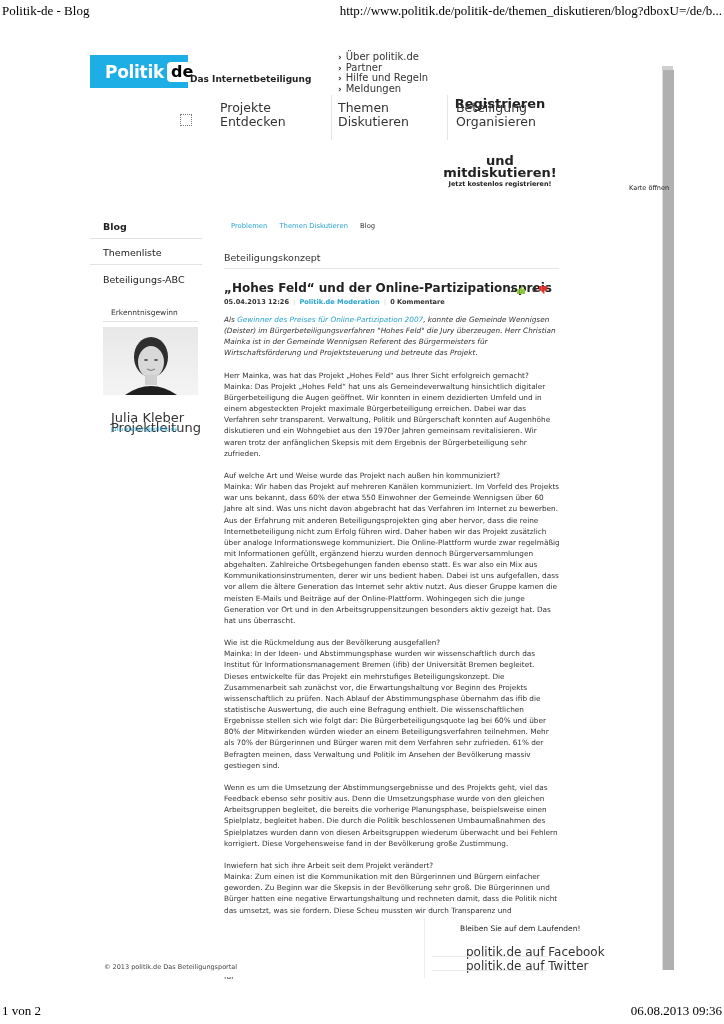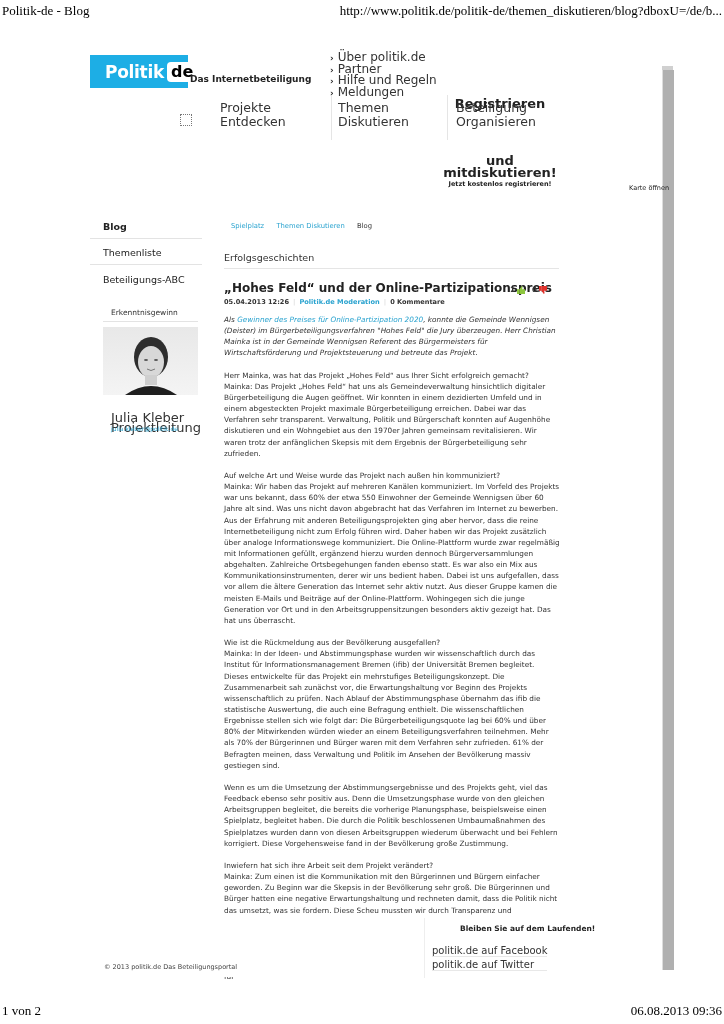--- a/index.html
+++ b/index.html
@@ -4,21 +4,21 @@
 <style>
   html, body { margin:0; padding:0; }
   body { width:724px; height:1024px; position:relative; background:#fff; overflow:hidden;
          font-family:"DejaVu Sans", sans-serif; color:#333; }
   .abs { position:absolute; }
   .print-hdr { font-family:"Liberation Serif", serif; font-size:13px; color:#000; white-space:nowrap; }
   .logo-box { left:90px; top:55px; width:98px; height:33px; background:#1daee5; display:flex; align-items:center; }
   .logo-politik { color:#fff; font-weight:bold; font-size:17px; margin-left:15px; letter-spacing:-0.3px;text-align:center; }
   .logo-de { background:#fff; color:#000000; font-weight:bold; font-size:16px; border-radius:4px; padding:0 4px; margin-left:3px; line-height:20px; }
   .tagline { left:190px; top:74px; font-size:9px; font-weight:bold; color:#222; }
-  .toplinks { left:330px; top:52px; font-size:12px; color:#333; line-height:10.5px; }
+  .toplinks { left:338px; top:52px; font-size:10px; color:#333; line-height:10.5px; }
   .toplinks div::before { content:"\203A"; font-weight:bold; margin-right:4px; font-size:9px; }
   .register { left:440px; top:53px; width:120px; text-align:center; color:#222; }
   .register .r1 { font-size:13px; font-weight:bold; line-height:12px;margin-top:45px; }
   .register .r3 { font-size:6.5px; font-weight:bold; margin-top:1px; }
   .nav-item { font-size:12.5px; color:#333; line-height:14px; }
   .nav-sep { width:1px; background:#e5e5e5; height:45px; }
   .scrollbar { left:662px; top:70px; width:11px; height:900px; background:#b0b0b0; border-left:1px solid #ddd; }
   .scroll-top { left:662px; top:66px; width:11px; height:10px; background:#d0d0d0; }
   .karte { left:598px; top:184px; font-size:6.5px; color:#222;padding-left:31px; }
   .side-item { left:103px; font-size:9.5px; color:#222; }
@@ -33,22 +33,22 @@
   .meta .sep { color:#ddd; margin:0 4px; }
   .votes { left:510px; top:286px; font-size:7px; font-weight:bold; display:flex; align-items:center; gap:2px; }
   .thumb { display:inline-block; width:8px; height:8px; }
   .body-text { left:224px; width:336px; font-size:7.3px; line-height:11.15px; color:#333; }
   .intro { font-style:italic; }
   .body-text p { margin:0 0 11px 0; }
   .ansprech { left:111px; top:308px; font-size:7.5px; color:#333; }
   .photo { left:103px; top:327px; width:95px; height:68px; background:linear-gradient(180deg,#e8e8e8,#f4f4f4); overflow:hidden; }
   .contact-name { left:111px; top:413px; font-size:13px; line-height:10px; color:#333; }
   .contact-mail { left:111px; top:425px; font-size:6px; }
-  .stay { left:432px; top:924px; font-size:7.5px; font-weight:bold; color:#222;padding-left:28px; }
-  .social { left:432px; font-size:10px; color:#333; }
+  .stay { left:432px; top:924px; font-size:7.5px; font-weight:normal; color:#222;padding-left:28px; }
+  .social { left:466px; font-size:12px; color:#333; }
   .social-line { left:432px; width:115px; height:1px; background:#e8e8e8; }
   .box-left { left:424px; top:918px; width:1px; height:60px; background:#eee; }
   .footer { left:104px; top:963px; font-size:6.5px; color:#444; }
 </style>
 </head>
 <body>
 
 <div class="abs print-hdr" style="left:2px;top:3px;">Politik-de - Blog</div>
 <div class="abs print-hdr" style="right:2px;top:3px;margin-left:43px;">http://www.politik.de/politik-de/themen_diskutieren/blog?dboxU=/de/b...</div>
 <div class="abs print-hdr" style="left:2px;top:1003px;">1 von 2</div>
@@ -113,47 +113,47 @@
     <path d="M44 42 Q48 45 52 42" stroke="#777" fill="none" stroke-width="1"></path>
   </svg>
 </div>
 <div class="abs contact-name">
   <div>Julia Kleber</div>
   <div>Projektleitung</div>
 </div>
 <div class="abs contact-mail link">julia.kleber@politik.de</div>
 
 <div class="abs crumbs">
-  <span class="link">Spielplatz</span>
+  <span class="link">Problemen</span>
   <span class="link">Themen Diskutieren</span>
   <span style="color:#333">Blog</span>
 </div>
 
-<div class="abs section-title">Erfolgsgeschichten</div>
+<div class="abs section-title">Beteiligungskonzept</div>
 <div class="abs title-line"></div>
 
 <div class="abs art-title">„Hohes Feld“ und der Online-Partizipationspreis</div>
 <div class="abs meta">
   <span>05.04.2013 12:26</span><span class="sep">|</span><span class="link">Politik.de Moderation</span><span class="sep">|</span><span>0 Kommentare</span>
 </div>
 <div class="abs votes">
   <span>1</span>
   <svg class="thumb" viewBox="0 0 10 10">
       <rect x="0" y="4" width="3" height="6" fill="#8dc63f"></rect>
       <path d="M3 4 L6 0 L7 1 L6.5 4 L10 4 L10 10 L3 10 Z" fill="#8dc63f"></path>
     </svg>
   <span style="margin-left:5px">0</span>
   <svg class="thumb" viewBox="0 0 10 10">
       <rect x="0" y="0" width="3" height="6" fill="#e0322b"></rect>
       <path d="M3 6 L6 10 L7 9 L6.5 6 L10 6 L10 0 L3 0 Z" fill="#e0322b"></path>
     </svg>
 </div>
 
 <div class="abs body-text" style="top:314px;">
-  <p class="intro"><span>Als </span><span class="link">Gewinner des Preises für Online-Partizipation 2020</span><span>, konnte die Gemeinde Wennigsen (Deister) im Bürgerbeteiligungsverfahren "Hohes Feld" die Jury überzeugen. Herr Christian Mainka ist in der Gemeinde Wennigsen Referent des Bürgermeisters für Wirtschaftsförderung und Projektsteuerung und betreute das Projekt.</span></p>
+  <p class="intro"><span>Als </span><span class="link">Gewinner des Preises für Online-Partizipation 2007</span><span>, konnte die Gemeinde Wennigsen (Deister) im Bürgerbeteiligungsverfahren "Hohes Feld" die Jury überzeugen. Herr Christian Mainka ist in der Gemeinde Wennigsen Referent des Bürgermeisters für Wirtschaftsförderung und Projektsteuerung und betreute das Projekt.</span></p>
   <p><span>Herr Mainka, was hat das Projekt „Hohes Feld“ aus Ihrer Sicht erfolgreich gemacht?</span><br><span>Mainka: Das Projekt „Hohes Feld“ hat uns als Gemeindeverwaltung hinsichtlich digitaler Bürgerbeteiligung die Augen geöffnet. Wir konnten in einem dezidierten Umfeld und in einem abgesteckten Projekt maximale Bürgerbeteiligung erreichen. Dabei war das Verfahren sehr transparent. Verwaltung, Politik und Bürgerschaft konnten auf Augenhöhe diskutieren und ein Wohngebiet aus den 1970er Jahren gemeinsam revitalisieren. Wir waren trotz der anfänglichen Skepsis mit dem Ergebnis der Bürgerbeteiligung sehr zufrieden.</span></p>
   <p><span>Auf welche Art und Weise wurde das Projekt nach außen hin kommuniziert?</span><br><span>Mainka: Wir haben das Projekt auf mehreren Kanälen kommuniziert. Im Vorfeld des Projekts war uns bekannt, dass 60% der etwa 550 Einwohner der Gemeinde Wennigsen über 60 Jahre alt sind. Was uns nicht davon abgebracht hat das Verfahren im Internet zu bewerben. Aus der Erfahrung mit anderen Beteiligungsprojekten ging aber hervor, dass die reine Internetbeteiligung nicht zum Erfolg führen wird. Daher haben wir das Projekt zusätzlich über analoge Informationswege kommuniziert. Die Online-Plattform wurde zwar regelmäßig mit Informationen gefüllt, ergänzend hierzu wurden dennoch Bürgerversammlungen abgehalten. Zahlreiche Ortsbegehungen fanden ebenso statt. Es war also ein Mix aus Kommunikationsinstrumenten, derer wir uns bedient haben. Dabei ist uns aufgefallen, dass vor allem die ältere Generation das Internet sehr aktiv nutzt. Aus dieser Gruppe kamen die meisten E-Mails und Beiträge auf der Online-Plattform. Wohingegen sich die junge Generation vor Ort und in den Arbeitsgruppensitzungen besonders aktiv gezeigt hat. Das hat uns überrascht.</span></p>
   <p><span>Wie ist die Rückmeldung aus der Bevölkerung ausgefallen?</span><br><span>Mainka: In der Ideen- und Abstimmungsphase wurden wir wissenschaftlich durch das Institut für Informationsmanagement Bremen (ifib) der Universität Bremen begleitet. Dieses entwickelte für das Projekt ein mehrstufiges Beteiligungskonzept. Die Zusammenarbeit sah zunächst vor, die Erwartungshaltung vor Beginn des Projekts wissenschaftlich zu prüfen. Nach Ablauf der Abstimmungsphase übernahm das ifib die statistische Auswertung, die auch eine Befragung enthielt. Die wissenschaftlichen Ergebnisse stellen sich wie folgt dar: Die Bürgerbeteiligungsquote lag bei 60% und über 80% der Mitwirkenden würden wieder an einem Beteiligungsverfahren teilnehmen. Mehr als 70% der Bürgerinnen und Bürger waren mit dem Verfahren sehr zufrieden. 61% der Befragten meinen, dass Verwaltung und Politik im Ansehen der Bevölkerung massiv gestiegen sind.</span></p>
   <p><span>Wenn es um die Umsetzung der Abstimmungsergebnisse und des Projekts geht, viel das Feedback ebenso sehr positiv aus. Denn die Umsetzungsphase wurde von den gleichen Arbeitsgruppen begleitet, die bereits die vorherige Planungsphase, beispielsweise einen Spielplatz, begleitet haben. Die durch die Politik beschlossenen Umbaumaßnahmen des Spielplatzes wurden dann von diesen Arbeitsgruppen wiederum überwacht und bei Fehlern korrigiert. Diese Vorgehensweise fand in der Bevölkerung große Zustimmung.</span></p>
   <p><span>Inwiefern hat sich ihre Arbeit seit dem Projekt verändert?</span><br><span>Mainka: Zum einen ist die Kommunikation mit den Bürgerinnen und Bürgern einfacher geworden. Zu Beginn war die Skepsis in der Bevölkerung sehr groß. Die Bürgerinnen und Bürger hatten eine negative Erwartungshaltung und rechneten damit, dass die Politik nicht das umsetzt, was sie fordern. Diese Scheu mussten wir durch Transparenz und Kommunikation abbauen. Die Verwaltung ging dabei offensiv mit Problemen um, auch wenn der Dialog auf diese Weise langwieriger wurde. Natürlich mussten und müssen die Inhalte anders kommuniziert werden, als bei Mitwirkenden, die bereits tief in der Materie stecken. Der Erkenntnisgewinn für uns ist, dass ein offener Umgang mit Problemstellungen, eine positive Wirkung auf das Ergebnis eines Beteiligungsverfahrens hat. Das vereinfacht für</span></p>
 </div>
 
 <div class="abs" style="left:220px;top:917px;width:345px;height:60px;background:#fff;"></div>
 <div class="abs box-left"></div>
 <div class="abs stay">Bleiben Sie auf dem Laufenden!</div>

